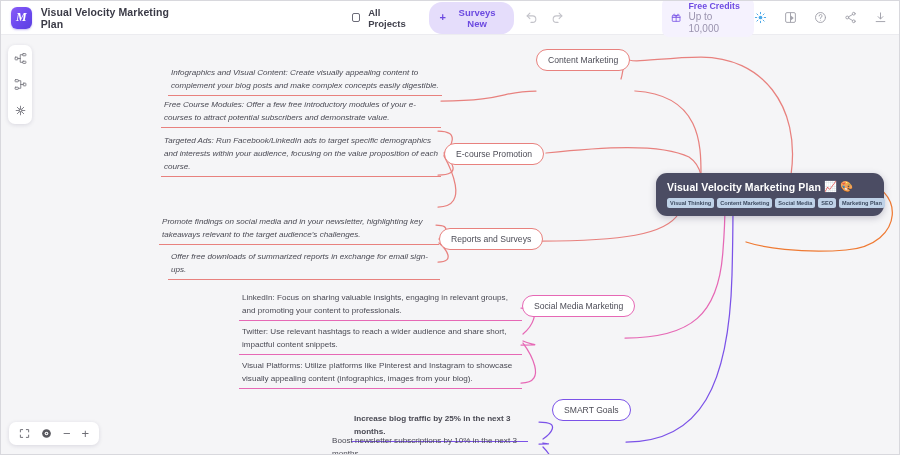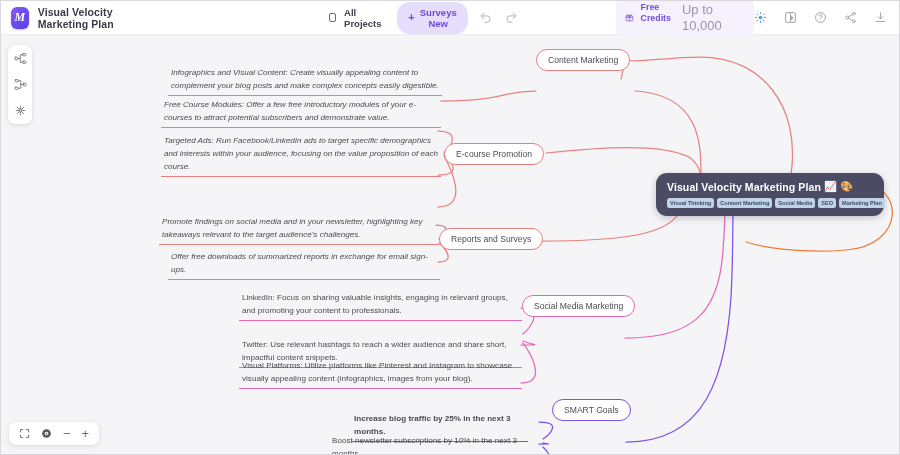--- a/index.html
+++ b/index.html
@@ -52,23 +52,23 @@
     border: none; cursor: pointer; font-family: inherit;
   }
   .plus-g { font-size: 11px; line-height: 1; font-weight: 700; }
   .ur-btn { cursor: pointer; opacity: .45; display: flex; padding: 2px; }
 
   .credits {
     display: flex; align-items: center; gap: 7px;
     background: #f5f2fe; border-radius: 7px;
     padding: 3px 12px 3px 9px; margin-left: 96px; cursor: pointer;
   }
-  .credits-txt { display: flex; flex-direction: row; line-height: 1.18; }
+  .credits-txt { display: flex; flex-direction: column; line-height: 1.18; }
   .credits-t { font-size: 8.8px; font-weight: 700; color: #6f4ce3; }
-  .credits-s { font-size: 13px; color: #9a93ae; }
+  .credits-s { font-size: 10px; color: #9a93ae; }
 
   .hdr-right { display: flex; align-items: center; gap: 17px; margin-left: auto; padding-right: 14px; }
   .hic { cursor: pointer; display: flex; align-items: center; justify-content: center; opacity: .62; }
   .hic.accent { opacity: 1; }
 
   
   .left-tools {
     position: absolute; left: 7px; top: 44px;
     width: 24px;
     background: #fff; border-radius: 7px;
@@ -333,20 +333,20 @@
 
     <div class="leaf u-red" style="left:167px; top:29px;  width:274px;">Infographics and Visual Content: Create visually appealing content to complement your blog posts and make complex concepts easily digestible.</div>
 
     <div class="leaf u-red" style="left:160px; top:61px;  width:280px;">Free Course Modules: Offer a few free introductory modules of your e-courses to attract potential subscribers and demonstrate value.</div>
     <div class="leaf u-red" style="left:160px; top:97px;  width:280px;">Targeted Ads: Run Facebook/LinkedIn ads to target specific demographics and interests within your audience, focusing on the value proposition of each course.</div>
 
     <div class="leaf u-red" style="left:158px; top:178px; width:280px;">Promote findings on social media and in your newsletter, highlighting key takeaways relevant to the target audience's challenges.</div>
     <div class="leaf u-pink" style="left:238px; top:254px; width:283px;">LinkedIn: Focus on sharing valuable insights, engaging in relevant groups, and promoting your content to professionals.</div>
 
     <div class="leaf u-red" style="left:167px; top:213px; width:272px;">Offer free downloads of summarized reports in exchange for email sign-ups.</div>
-    <div class="leaf u-pink" style="left:238px; top:288px; width:283px;margin-top:13px;">Twitter: Use relevant hashtags to reach a wider audience and share short, impactful content snippets.</div>
+    <div class="leaf u-pink" style="left:238px; top:288px; width:283px;">Twitter: Use relevant hashtags to reach a wider audience and share short, impactful content snippets.</div>
     <div class="leaf u-pink" style="left:238px; top:322px; width:283px;">Visual Platforms: Utilize platforms like Pinterest and Instagram to showcase visually appealing content (infographics, images from your blog).</div>
 
     <div class="leaf u-purp" style="left:350px; top:375px; width:177px;font-weight:bold;">Increase blog traffic by 25% in the next 3 months.</div>
     <div class="leaf u-purp" style="left:328px; top:397px; width:211px;">Boost newsletter subscriptions by 10% in the next 3 months.</div>
 
   </div>
 </div>
 
 </body></html>

